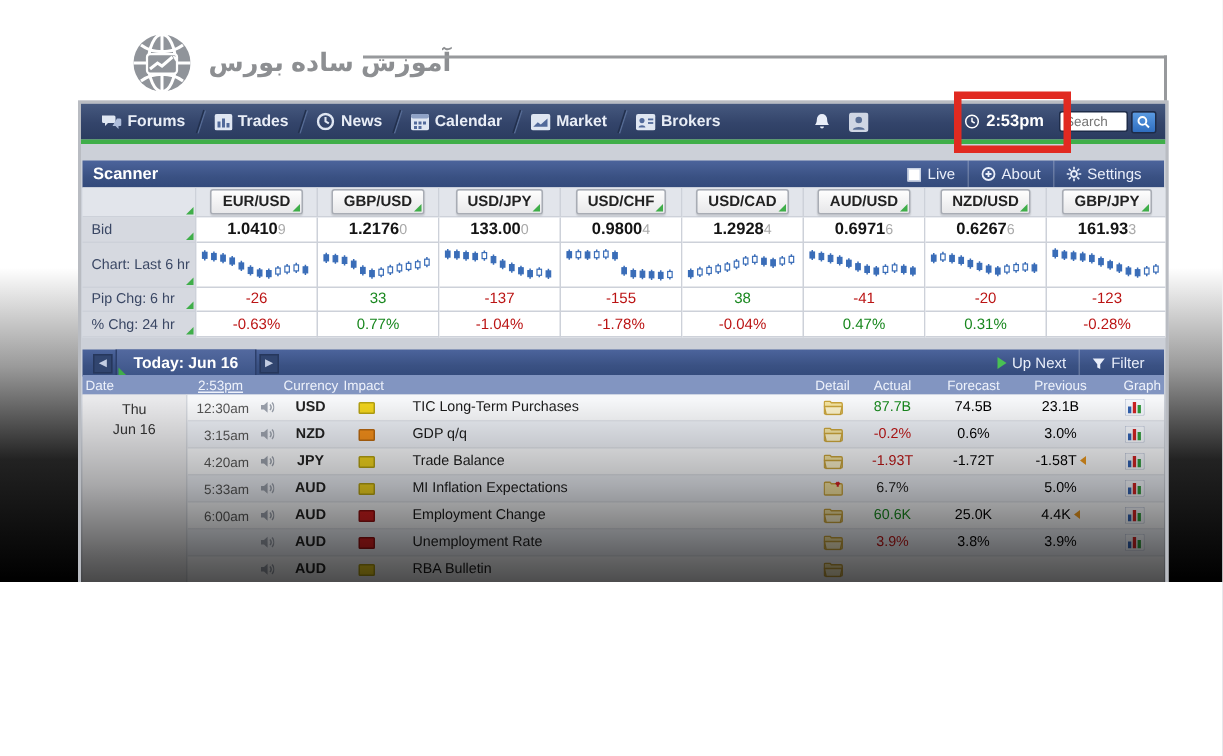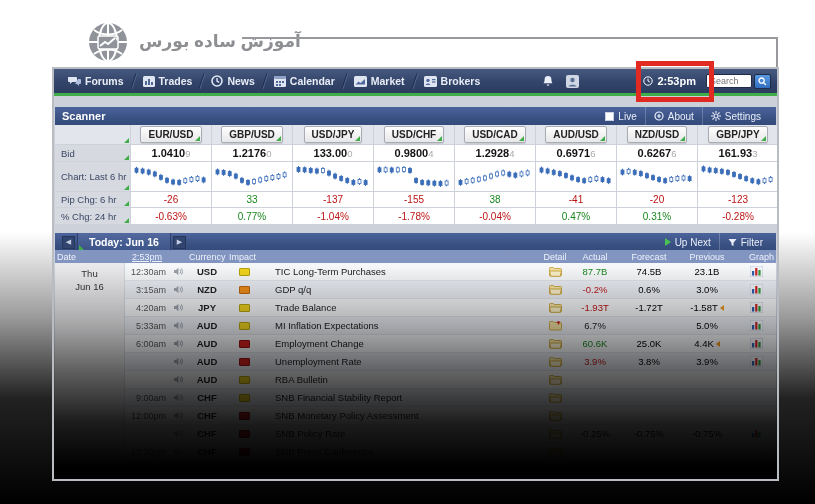--- a/index.html
+++ b/index.html
@@ -1,17 +1,17 @@
 <!DOCTYPE html>
 <html><head>
 <meta charset="utf-8">
 <style>
   html,body{margin:0;padding:0;background:#fff;}
   *{box-sizing:border-box;font-family:"Liberation Sans","DejaVu Sans",sans-serif;}
-  #canvas{position:relative;width:815px;height:504px;overflow:hidden;
+  #canvas{position:relative;width:815px;height:388px;overflow:hidden;
     background:linear-gradient(180deg,#ffffff 0%,#ffffff 46%,#9a9a9a 63%,#222 79%,#000 100%);}
 
   
   .logo{position:absolute;left:86px;top:20px;display:flex;align-items:center;gap:9px;}
   .logo-text{display:flex;flex-direction:column;align-items:flex-start;}
   .logo-title{font-size:17px;font-weight:bold;color:#8d8f92;direction:rtl;line-height:20px;}
   .logo-url{font-size:10.5px;color:#9b9da0;letter-spacing:.4px;margin-top:2px;}
   .deco-line{position:absolute;left:242px;top:37px;width:536px;height:2px;background:#97999c;}
   .deco-drop{position:absolute;left:776px;top:37px;width:2px;height:32px;background:#97999c;}
 

